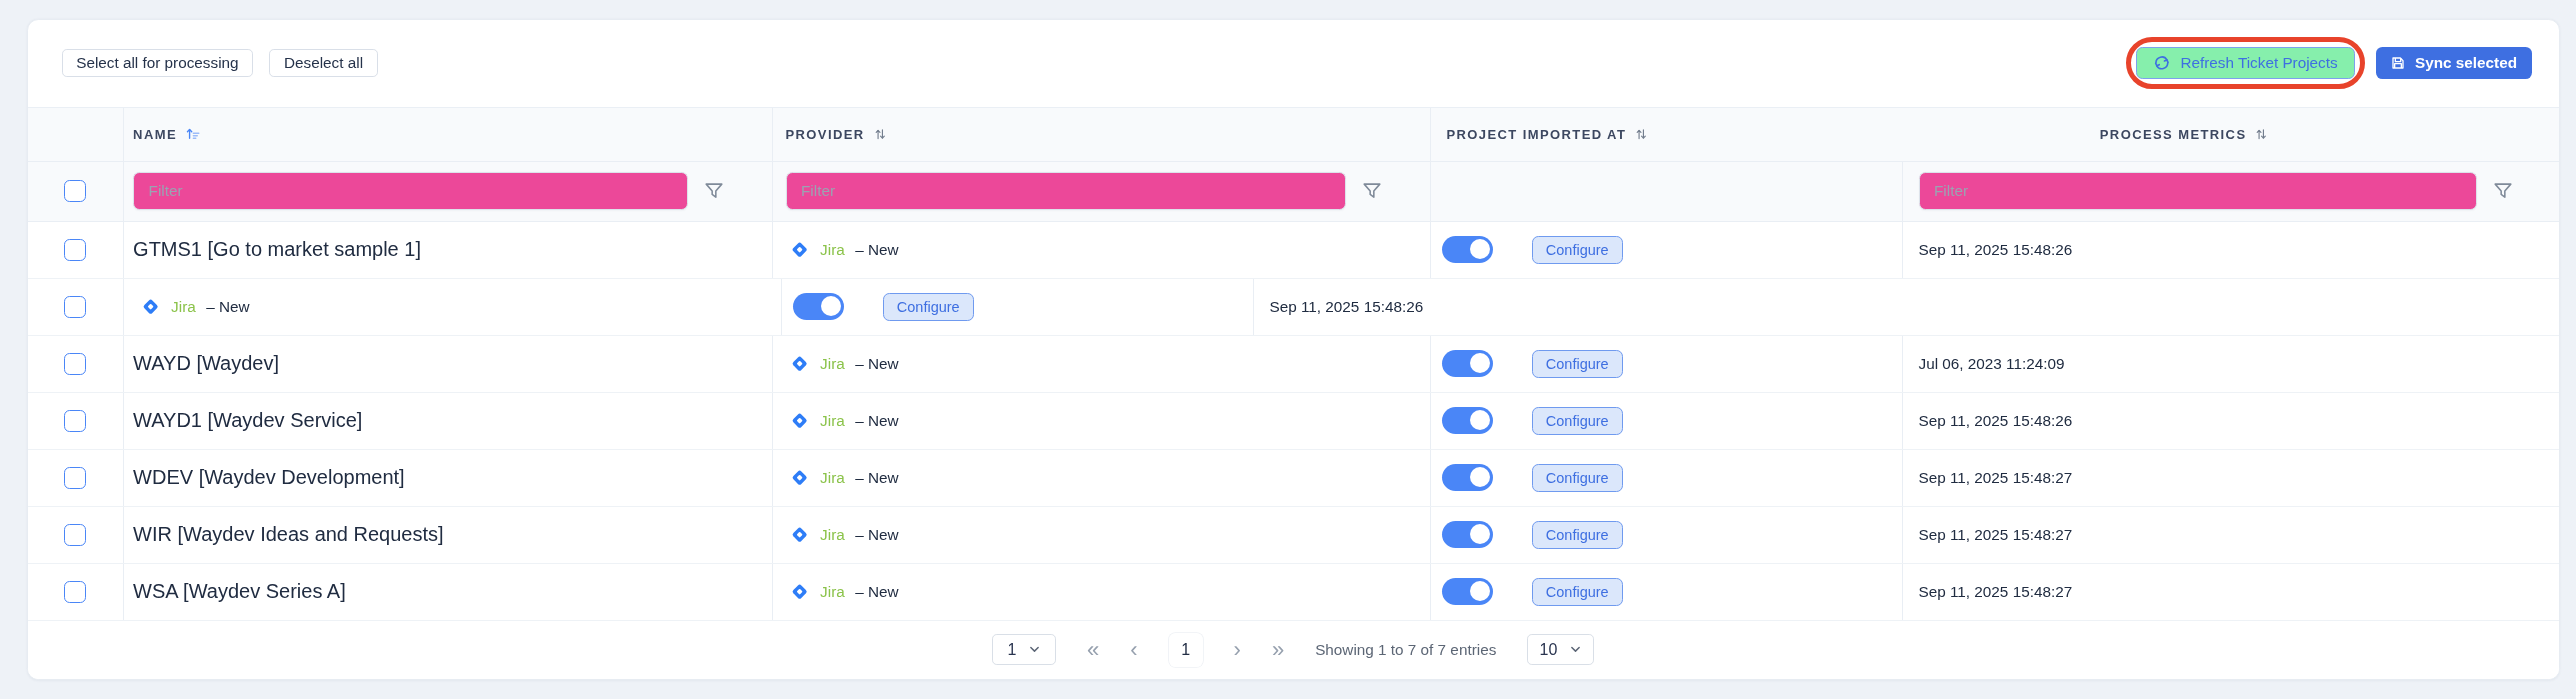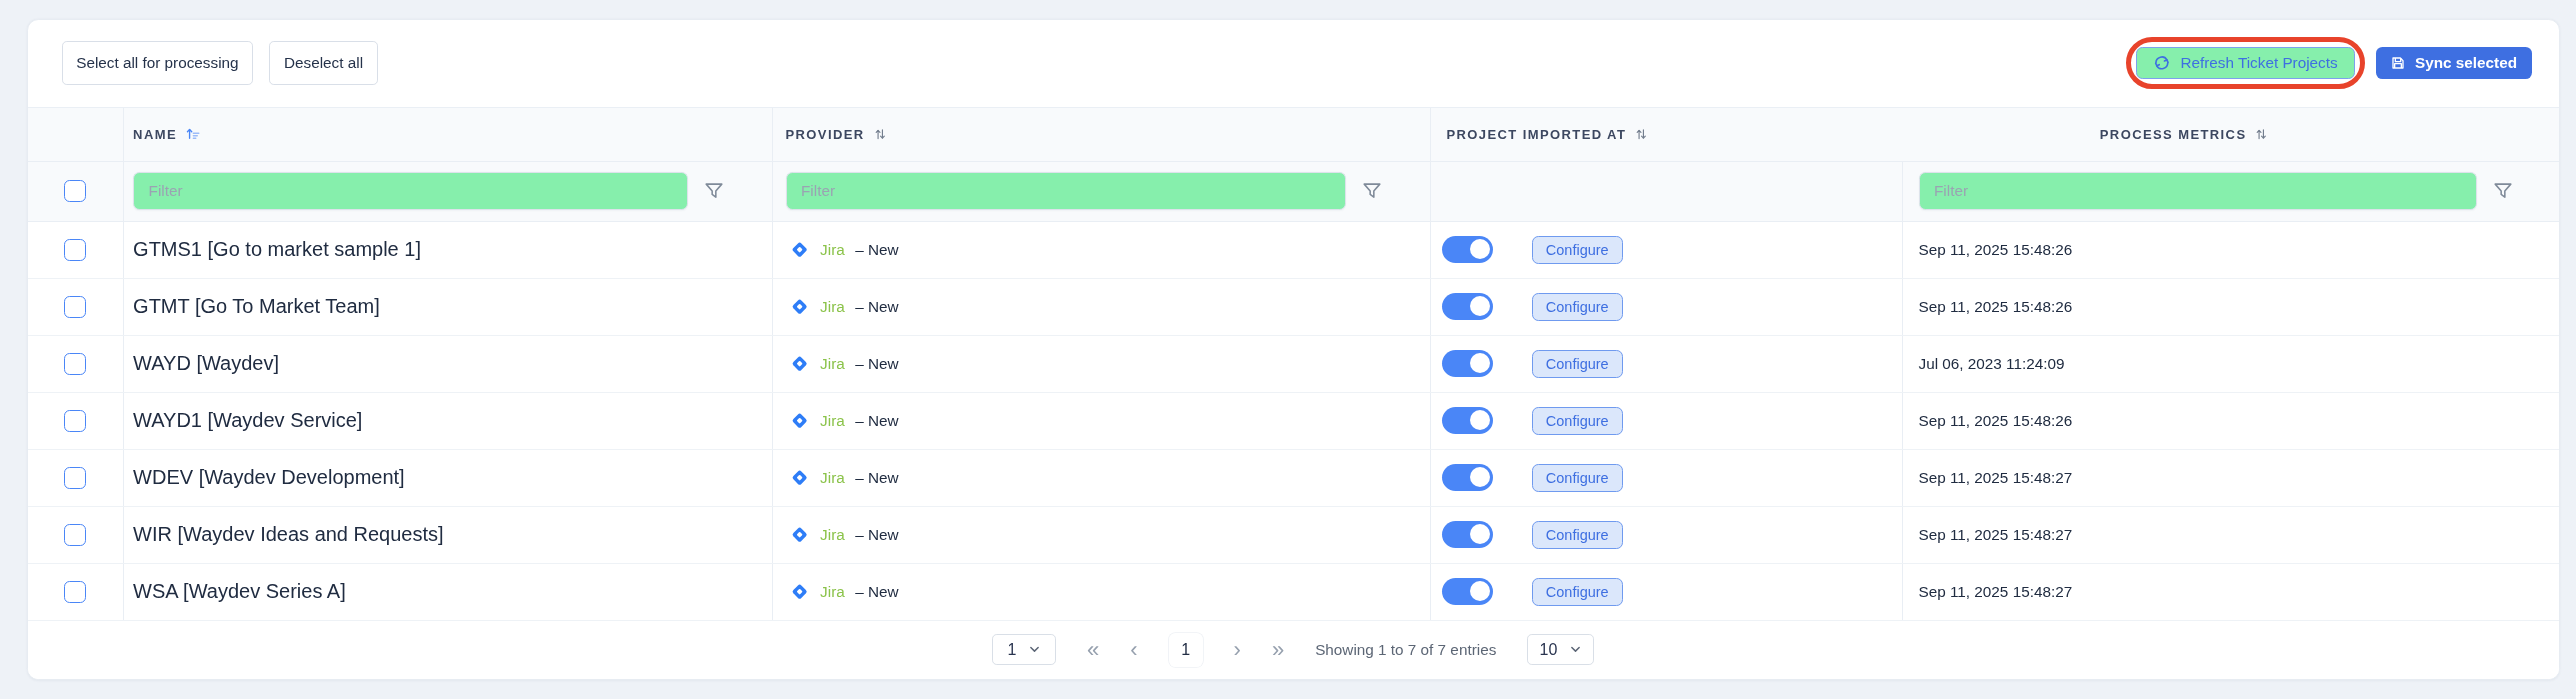--- a/index.html
+++ b/index.html
@@ -23,21 +23,21 @@
   }
   
   .topbar {
     height: 88px; flex: 0 0 88px;
     display: flex; align-items: center;
     padding: 0 27px 0 34px;
     border-bottom: 0.8px solid #eaeff5;
   }
   .btn {
     display: inline-flex; align-items: center; justify-content: center;
-    height: 44px; padding: 0 13.7px;
+    height: 28px; padding: 0 13.7px;
     border-radius: 4.8px; font-size: 15.3px;
     background: #fff; border: 0.8px solid #d9dfe8; color: #25324a;
     cursor: pointer; white-space: nowrap; font-family: inherit;
   }
   .btn + .btn { margin-left: 16px; }
   .topbar-right { margin-left: auto; display: flex; align-items: center; }
   .refresh-wrap { position: relative; margin-right: 21px; }
   .btn-refresh {
     height: 32px; padding: 0 16px; gap: 9.6px;
     background: #86efac; border: 1.6px solid #7da1ee; color: #3e6fe1;
@@ -79,21 +79,21 @@
   }
   .tfilter {
     height: 60px; flex: 0 0 60px;
     background: #f8fafc;
     border-bottom: 0.8px solid #e9eef4;
   }
   .fcell { gap: 14.5px; padding-right: 47px; }
   .filter-input {
     flex: 1 1 auto; height: 38px; min-width: 0;
     border: 0.8px solid #dde3eb; border-radius: 6.4px;
-    background: #86efac; padding: 0 14.5px;
+    background: #ec4899; padding: 0 14.5px;
     font-size: 15.3px; color: #202c41; font-family: inherit;
     box-shadow: 0 0.8px 1.6px rgba(25,39,70,.04);
   }
   .filter-input::placeholder { color: #9aa3b2; }
   .tr { height: 57px; flex: 0 0 57px; border-bottom: 0.8px solid #eef2f6; background: #fff; }
   .cb {
     width: 22px; height: 22px; border: 1.6px solid #4a86f7;
     border-radius: 5.6px; background: #fff; display: inline-block; cursor: pointer;
   }
   .name-txt { font-size: 20px; color: #202c41; text-align: right; }
@@ -287,23 +287,20 @@
         </div>
       <div class="td c5">
           <span class="date-txt">Sep 11, 2025 15:48:26</span>
         </div>
     </div>
 
     <div class="row tr">
       <div class="td c1">
           <span class="cb"></span>
         </div>
-      <div class="td c2">
-          <span class="name-txt">GTMT [Go To Market Team]</span>
-        </div>
       <div class="td c3">
           <span class="prov-wrap">
             <span class="icon">
               <svg viewBox="0 0 24 24" width="19.3" height="19.3">
                 <g transform="rotate(45 12 12)">
                   <rect x="5" y="5" width="14" height="14" rx="3" fill="#2e7df7"></rect>
                   <rect x="9.3" y="9.3" width="5.4" height="5.4" rx="1.2" fill="#fff"></rect>
                 </g>
               </svg>
             </span>

